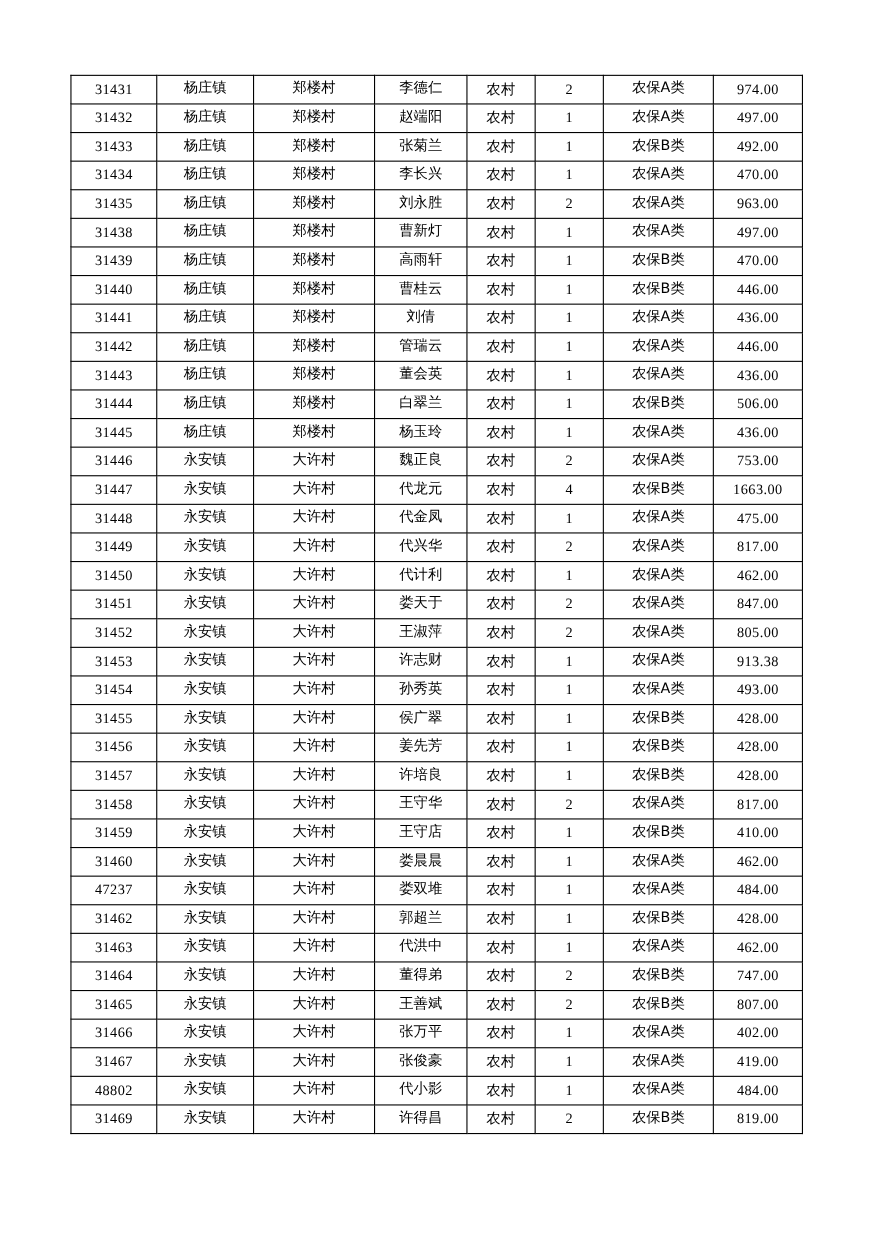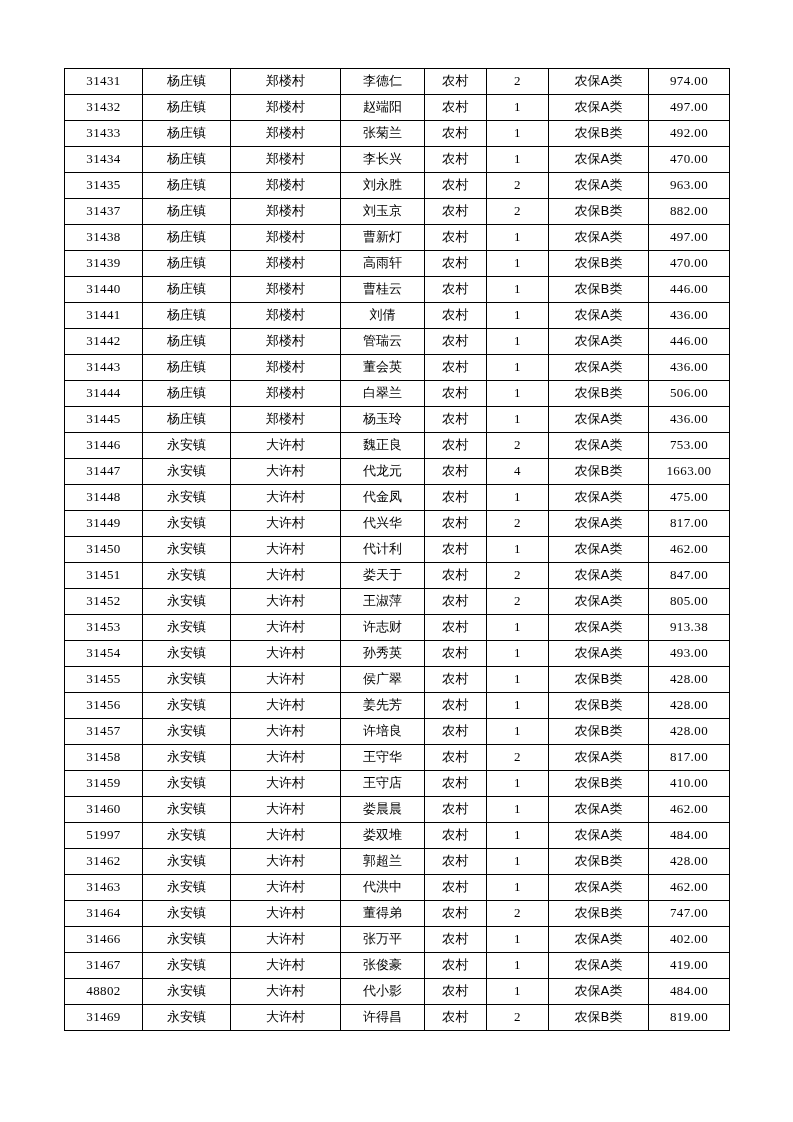--- a/index.html
+++ b/index.html
@@ -116,30 +116,20 @@
           <td class="num">31435</td>
           <td class="cn">杨庄镇</td>
           <td class="cn">郑楼村</td>
           <td class="cn">刘永胜</td>
           <td class="num">农村</td>
           <td class="num">2</td>
           <td class="cn">农保A类</td>
           <td class="num">963.00</td>
         </tr>
         <tr>
-          <td class="num">31437</td>
-          <td class="cn">杨庄镇</td>
-          <td class="cn">郑楼村</td>
-          <td class="cn">刘玉京</td>
-          <td class="num">农村</td>
-          <td class="num">2</td>
-          <td class="cn">农保B类</td>
-          <td class="num">882.00</td>
-        </tr>
-        <tr>
           <td class="num">31438</td>
           <td class="cn">杨庄镇</td>
           <td class="cn">郑楼村</td>
           <td class="cn">曹新灯</td>
           <td class="num">农村</td>
           <td class="num">1</td>
           <td class="cn">农保A类</td>
           <td class="num">497.00</td>
         </tr>
         <tr>
@@ -356,21 +346,21 @@
           <td class="num">31460</td>
           <td class="cn">永安镇</td>
           <td class="cn">大许村</td>
           <td class="cn">娄晨晨</td>
           <td class="num">农村</td>
           <td class="num">1</td>
           <td class="cn">农保A类</td>
           <td class="num">462.00</td>
         </tr>
         <tr>
-          <td class="num">51997</td>
+          <td class="num">47237</td>
           <td class="cn">永安镇</td>
           <td class="cn">大许村</td>
           <td class="cn">娄双堆</td>
           <td class="num">农村</td>
           <td class="num">1</td>
           <td class="cn">农保A类</td>
           <td class="num">484.00</td>
         </tr>
         <tr>
           <td class="num">31462</td>
@@ -394,20 +384,30 @@
         </tr>
         <tr>
           <td class="num">31464</td>
           <td class="cn">永安镇</td>
           <td class="cn">大许村</td>
           <td class="cn">董得弟</td>
           <td class="num">农村</td>
           <td class="num">2</td>
           <td class="cn">农保B类</td>
           <td class="num">747.00</td>
+        </tr>
+        <tr>
+          <td class="num">31465</td>
+          <td class="cn">永安镇</td>
+          <td class="cn">大许村</td>
+          <td class="cn">王善斌</td>
+          <td class="num">农村</td>
+          <td class="num">2</td>
+          <td class="cn">农保B类</td>
+          <td class="num">807.00</td>
         </tr>
         <tr>
           <td class="num">31466</td>
           <td class="cn">永安镇</td>
           <td class="cn">大许村</td>
           <td class="cn">张万平</td>
           <td class="num">农村</td>
           <td class="num">1</td>
           <td class="cn">农保A类</td>
           <td class="num">402.00</td>

